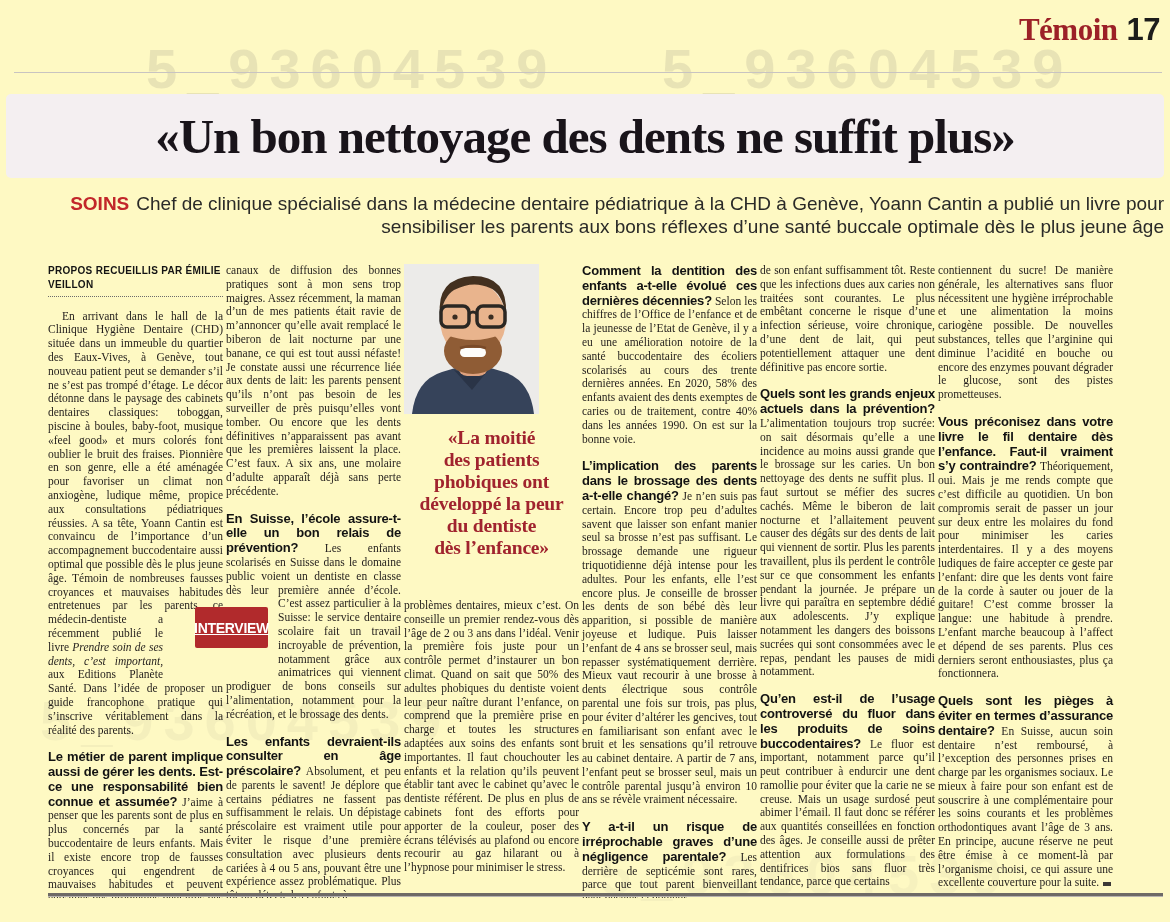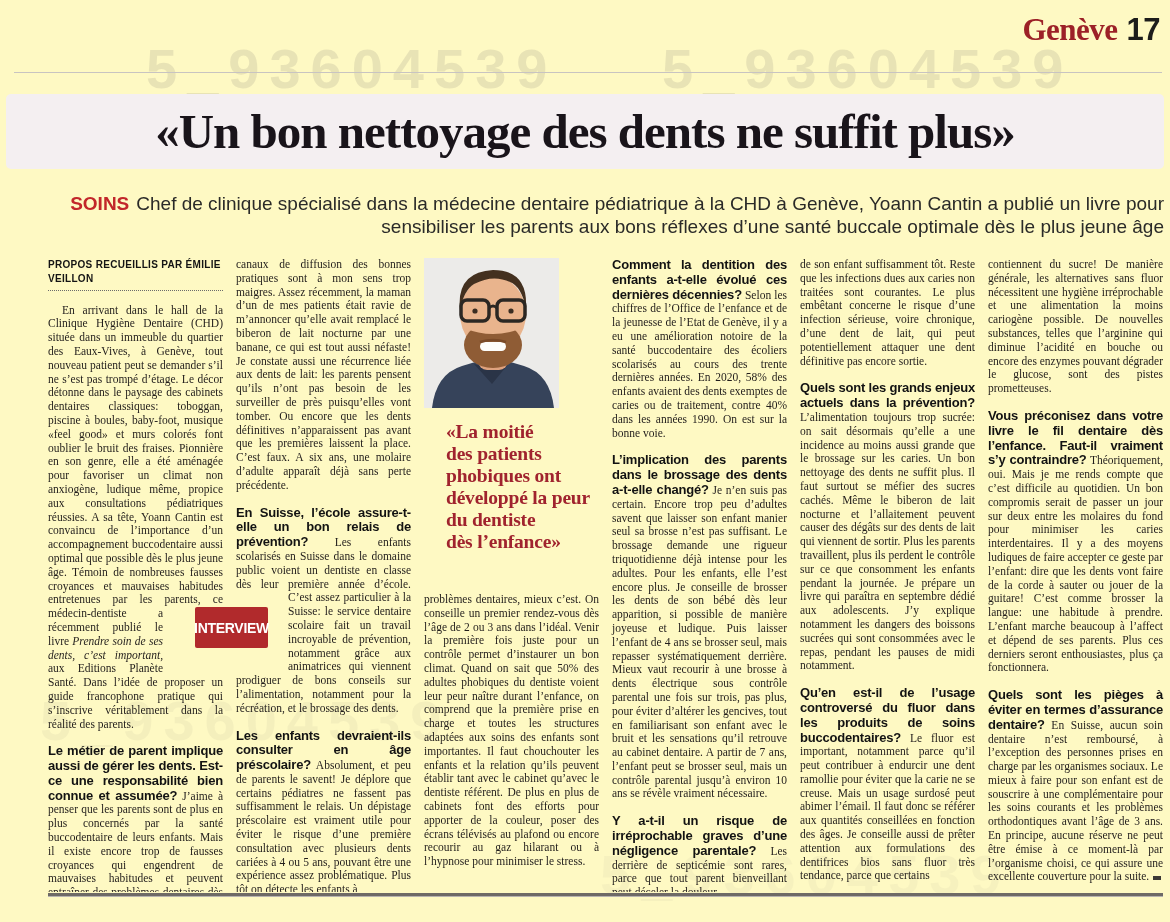--- a/index.html
+++ b/index.html
@@ -12,67 +12,67 @@
   .pagenum{color:#1d1d1b;margin-left:9px;font-family:"Liberation Sans",sans-serif;}
   
   .wm{position:absolute;z-index:0;font-family:"Liberation Sans",sans-serif;font-weight:700;
       font-size:56px;letter-spacing:10px;color:#7d7771;opacity:0.16;pointer-events:none;}
   .wm-top1{left:146px;top:36px;}
   .wm-top2{left:662px;top:36px;}
   .wm-mid{left:40px;top:688px;opacity:0.07;}
   .wm-bot{left:600px;top:842px;opacity:0.05;}
   .toprule{position:absolute;top:72px;left:14px;right:8px;height:1px;background:#c8c4c1;z-index:1;}
   
-  .headline-band{position:absolute;top:94px;left:6px;right:6px;height:75px;background:#f4eff1;
+  .headline-band{position:absolute;top:94px;left:6px;right:6px;height:84px;background:#f4eff1;
                  border-radius:5px;z-index:2;display:flex;align-items:center;justify-content:center;}
   .headline-band h1{margin:0;font-family:"Liberation Serif",serif;font-weight:700;font-size:49px;
                     letter-spacing:-1px;color:#19141a;white-space:nowrap;}
   
   .kicker{position:absolute;top:193px;left:48px;width:1116px;margin:0;z-index:2;
           font-family:"Liberation Sans",sans-serif;font-size:19px;line-height:22.5px;color:#2a2a28;text-align:right;}
   .kicker-label{color:#c2262a;font-weight:700;margin-right:7px;}
   
-  .columns{position:absolute;top:258px;left:48px;width:1116px;height:634px;display:flex;gap:13px;
+  .columns{position:absolute;top:264px;left:48px;width:1116px;height:634px;display:flex;gap:3px;
            overflow:hidden;z-index:1;}
   .col{flex:0 0 175px;width:175px;font-size:11.5px;line-height:13.8px;text-align:justify;}
   .col p{margin:0 0 13px 0;}
   .byline{display:block;font-family:"Liberation Sans",sans-serif;font-weight:700;font-size:10px;
           letter-spacing:0.3px;color:#141414;padding-bottom:4px;border-bottom:1.5px dotted #6b6b6b;
           margin-bottom:13px;text-align:left;}
   .indent{text-indent:14px;}
   .q{font-family:"Liberation Sans",sans-serif;font-weight:700;font-size:13px;
      letter-spacing:-0.2px;color:#121212;}
   .book{font-style:italic;}
   .wrap-r{float:right;width:54px;height:60px;margin-left:6px;}
   .wrap-l{float:left;width:46px;height:72px;margin-right:6px;}
   
   .badge{position:absolute;left:195px;top:607px;width:73px;height:41px;background:#b12a2c;
          border-radius:2px;z-index:4;display:flex;align-items:center;justify-content:center;
          color:#fff;font-family:"Liberation Sans",sans-serif;font-weight:700;font-size:14px;
-         letter-spacing:-0.3px;transform-origin:center;}
+         letter-spacing:-0.3px;transform-origin:center;text-decoration:underline;}
   
   .photo{width:135px;height:150px;margin-bottom:13px;overflow:hidden;background:#ecebe9;}
   .photo svg{display:block;}
   .pullquote{font-family:"Liberation Serif",serif;font-weight:700;font-size:19.5px;line-height:22px;
-             color:#a0232e;white-space:pre-line;text-align:left;margin-bottom:40px;letter-spacing:-0.2px;margin-left:22px;}
+             color:#a0232e;white-space:pre-line;text-align:center;margin-bottom:40px;letter-spacing:-0.2px;}
   .endmark{display:inline-block;width:8px;height:4px;background:#3c3936;margin-left:4px;}
   .botrule{position:absolute;top:893px;left:48px;right:7px;height:3px;background:#6e6a66;
            border-bottom:1px solid #b7b3b0;z-index:2;}
 </style>
 </head>
 <body>
 
 <div class="page">
 
   <div class="wm wm-top1">5_93604539</div>
   <div class="wm wm-top2">5_93604539</div>
   <div class="wm wm-mid">5_93604539</div>
   <div class="wm wm-bot">5_93604539</div>
 
-  <div class="masthead"><span class="section">Genève</span><span class="pagenum">17</span></div>
+  <div class="masthead"><span class="section">Témoin</span><span class="pagenum">17</span></div>
 
   <div class="toprule"></div>
 
   <div class="headline-band">
     <h1>«Un bon nettoyage des dents ne suffit plus»</h1>
   </div>
 
   <p class="kicker"><span class="kicker-label">SOINS</span><span>Chef de clinique spécialisé dans la médecine dentaire pédiatrique à la CHD à Genève, Yoann Cantin a publié un livre pour sensibiliser les parents aux bons réflexes d’une santé buccale optimale dès le plus jeune âge</span></p>
 
   <div class="badge">INTERVIEW</div>

